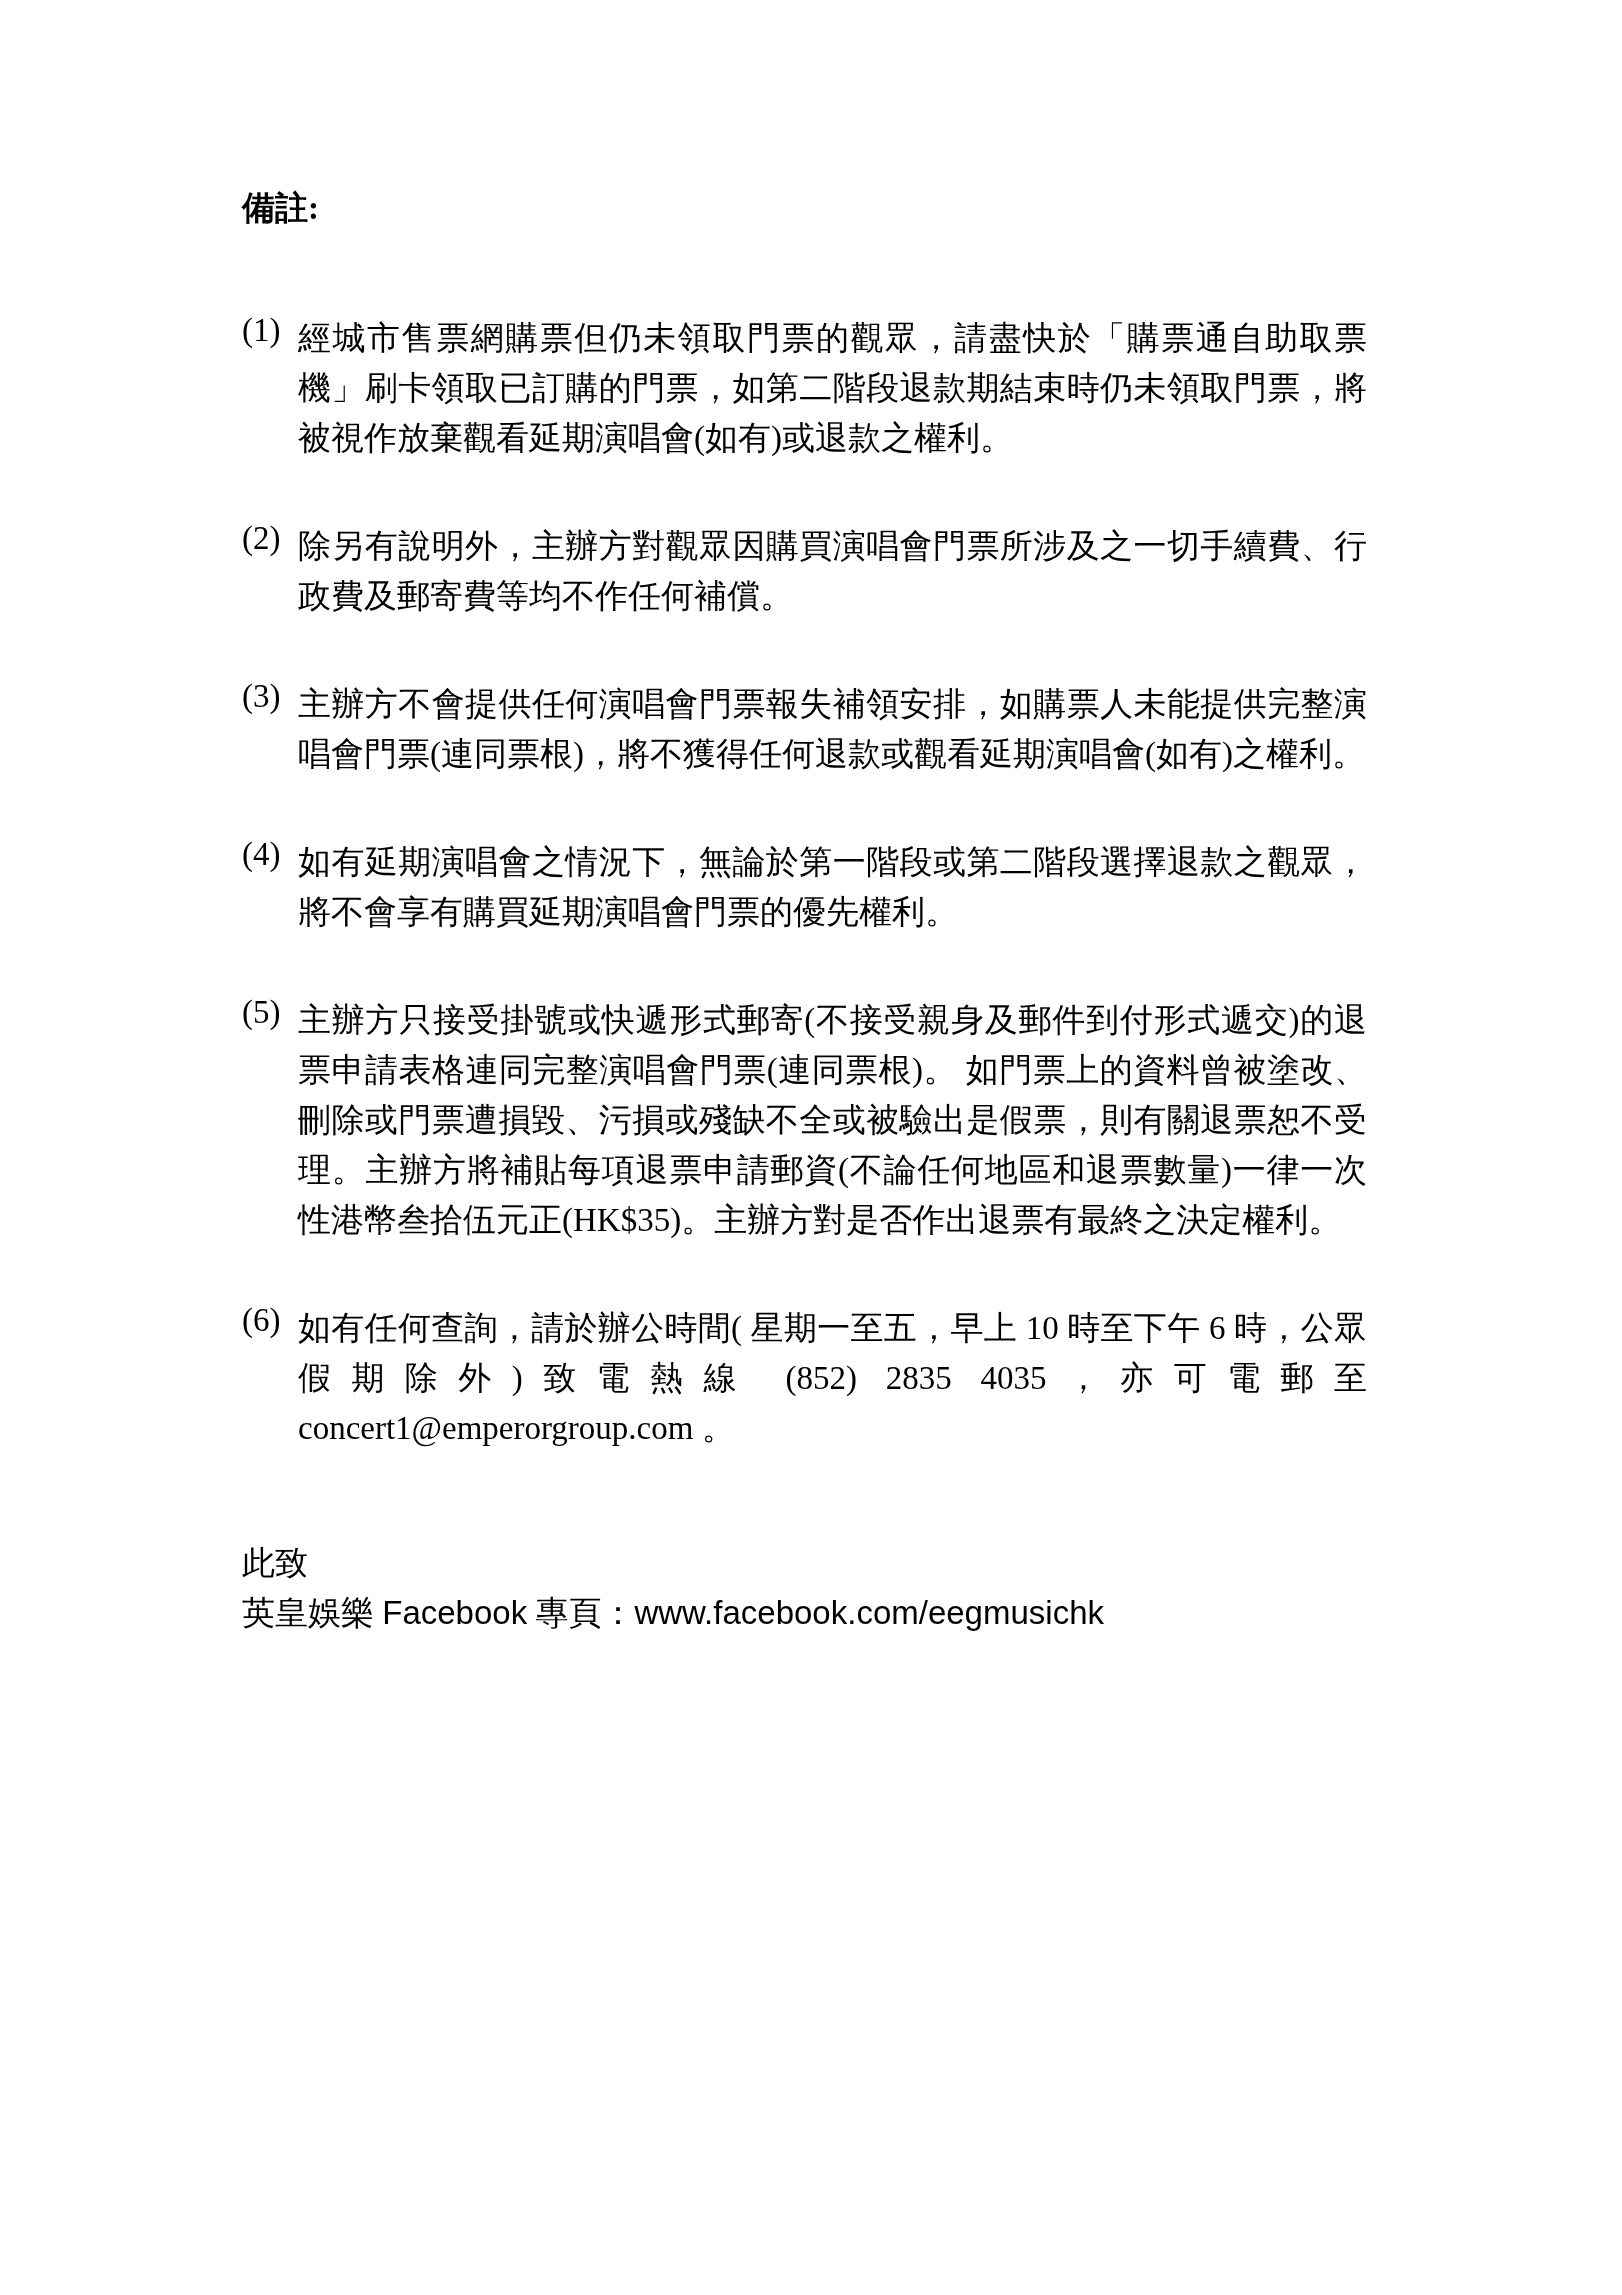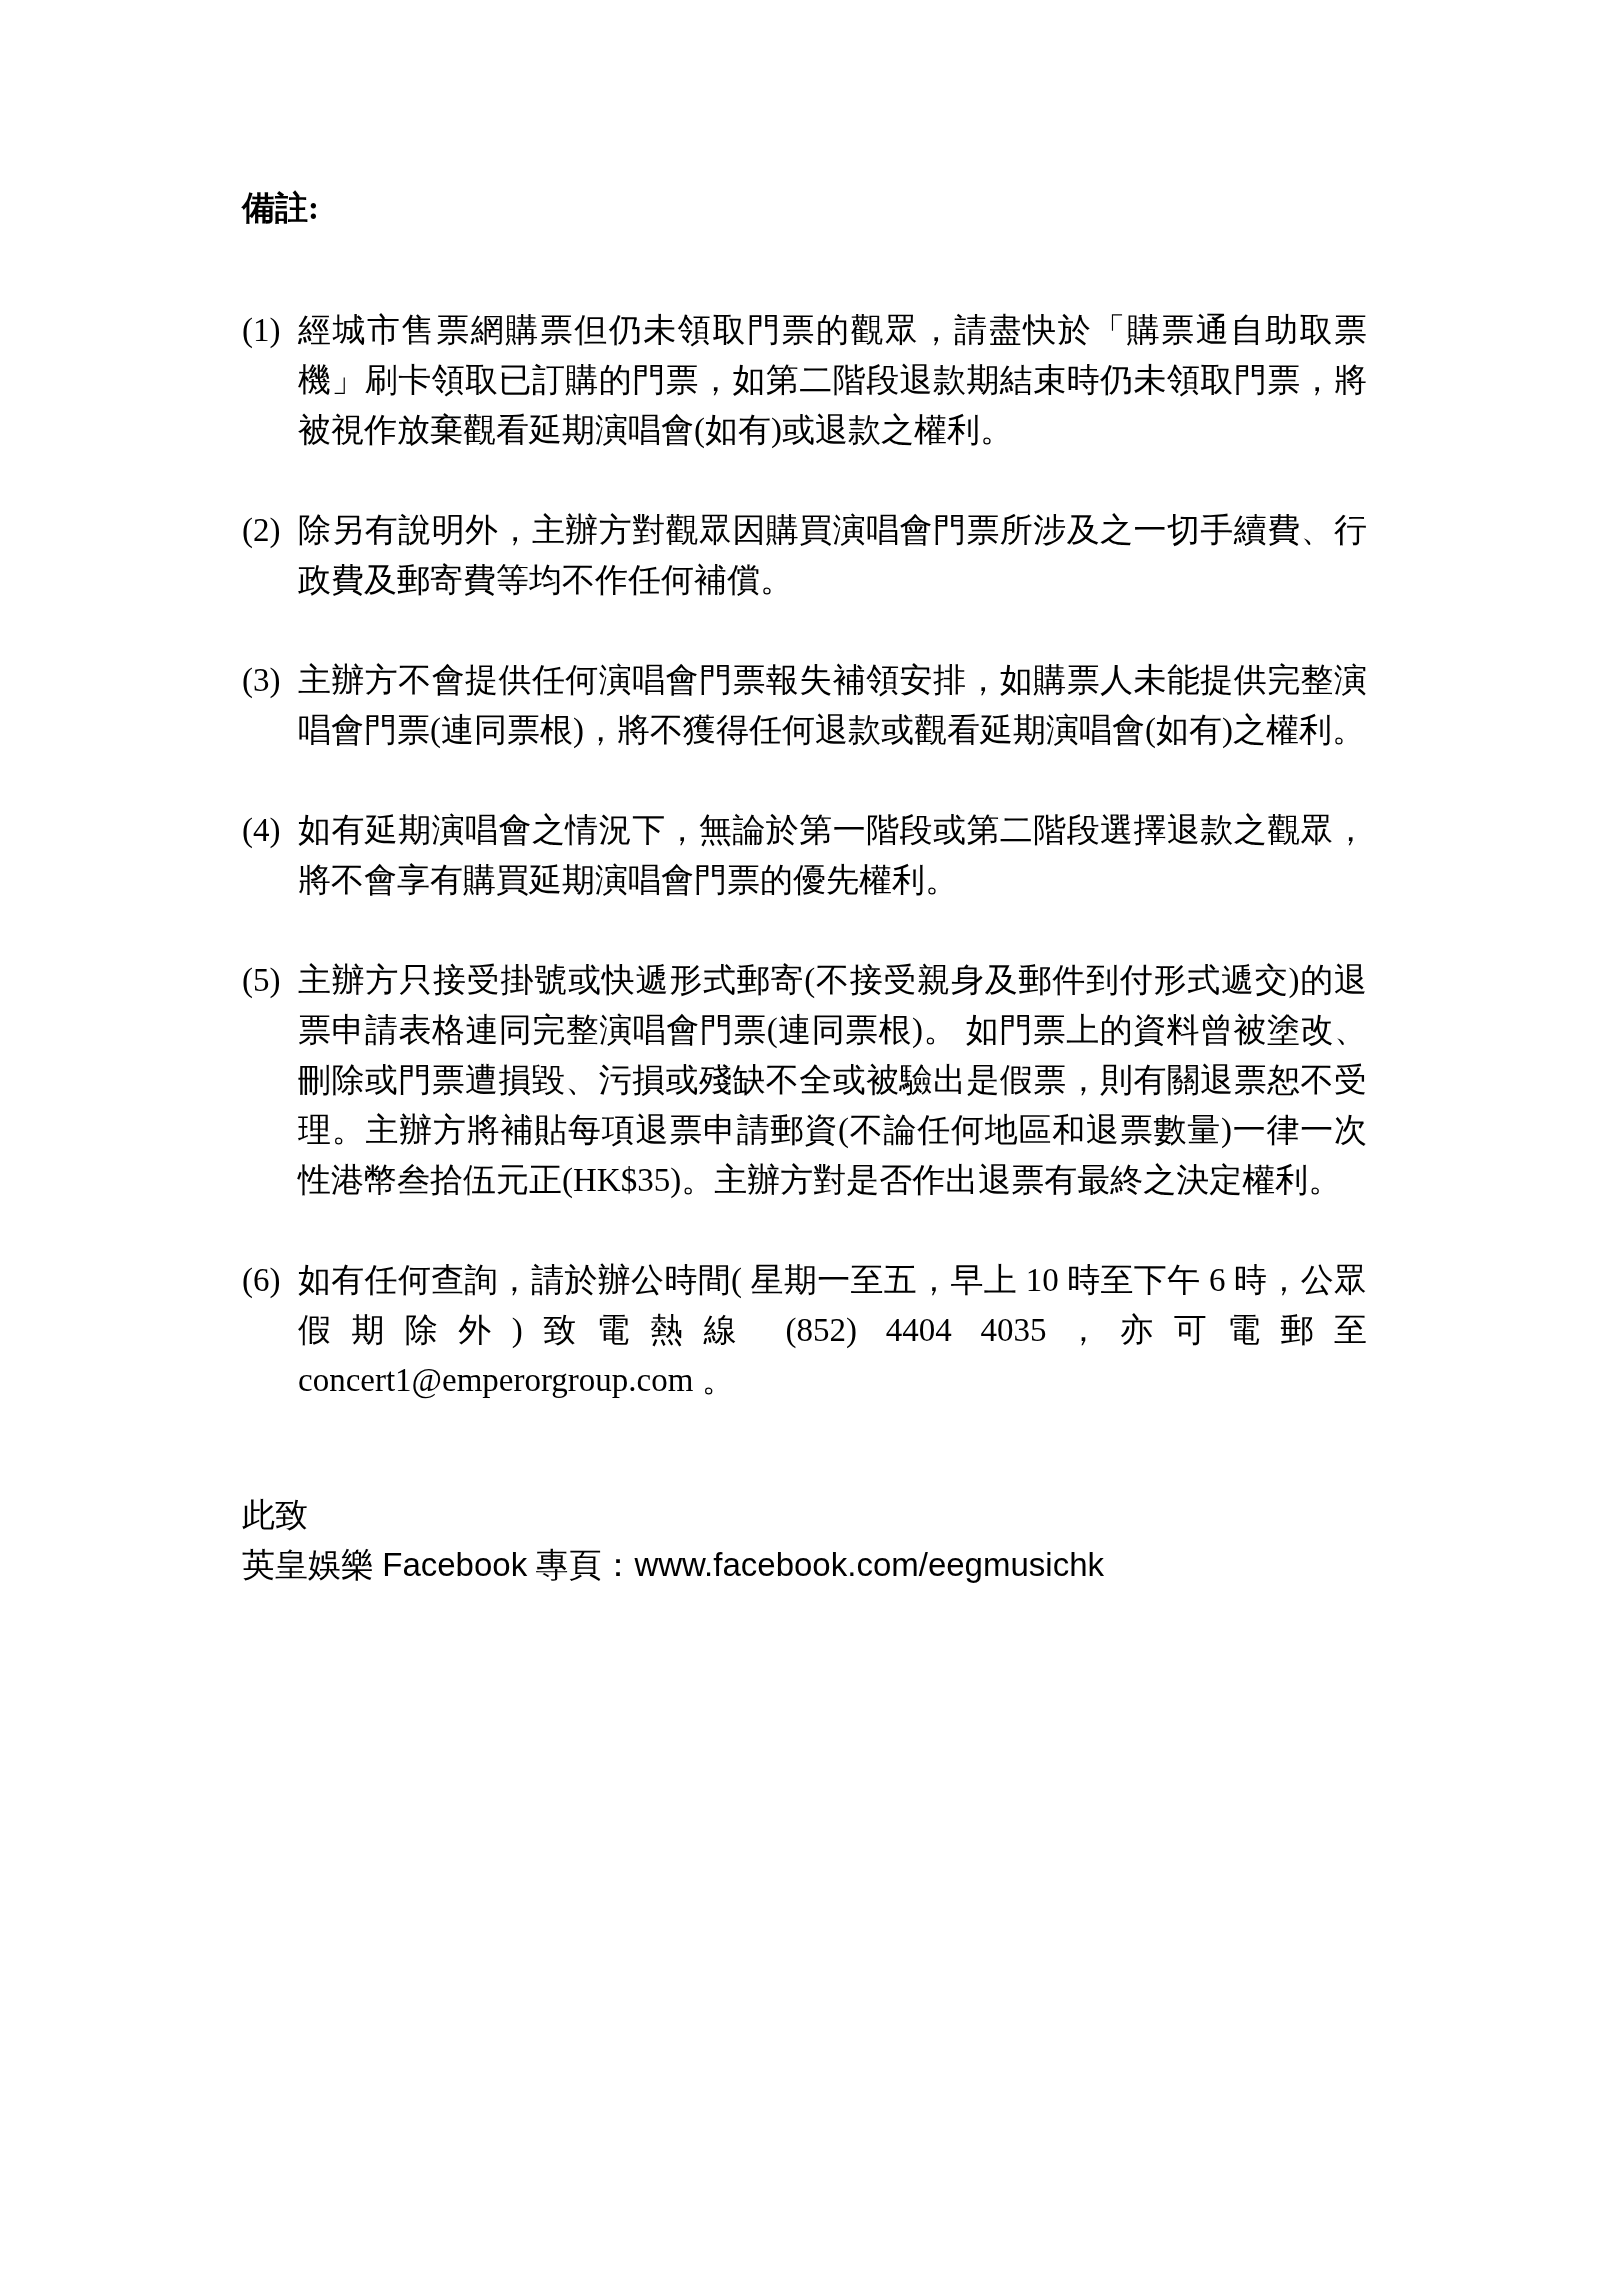--- a/index.html
+++ b/index.html
@@ -33,20 +33,21 @@
     display: flex;
     align-items: flex-start;
     margin: 0 0 50px 0;
   }
   .note-num {
     flex: 0 0 56px;
   }
   .note-text {
     flex: 1 1 auto;
     text-align: justify;
+    margin-top: 8px;
   }
   .closing-line {
     margin: 85px 0 0 0;
   }
   .organizer-line {
     margin: 50px 0 0 0;
   }
   .date-line {
     margin: 0;
   }
@@ -86,21 +87,21 @@
     <li class="note">
       <span class="note-num">(4)</span>
       <span class="note-text">如有延期演唱會之情況下，無論於第一階段或第二階段選擇退款之觀眾，將不會享有購買延期演唱會門票的優先權利。</span>
     </li>
     <li class="note">
       <span class="note-num">(5)</span>
       <span class="note-text">主辦方只接受掛號或快遞形式郵寄(不接受親身及郵件到付形式遞交)的退票申請表格連同完整演唱會門票(連同票根)。 如門票上的資料曾被塗改、刪除或門票遭損毀、污損或殘缺不全或被驗出是假票，則有關退票恕不受理。主辦方將補貼每項退票申請郵資(不論任何地區和退票數量)一律一次性港幣叁拾伍元正(HK$35)。主辦方對是否作出退票有最終之決定權利。</span>
     </li>
     <li class="note">
       <span class="note-num">(6)</span>
-      <span class="note-text">如有任何查詢，請於辦公時間( 星期一至五，早上 10 時至下午 6 時，公眾假期除外)致電熱線 (852) 4404 4035，亦可電郵至 concert1@emperorgroup.com 。</span>
+      <span class="note-text">如有任何查詢，請於辦公時間( 星期一至五，早上 10 時至下午 6 時，公眾假期除外)致電熱線 (852) 2835 4035，亦可電郵至 concert1@emperorgroup.com 。</span>
     </li>
   </ol>
 
   <p class="closing-line">此致</p>
 
 
 
 
   <p class="facebook-line"><span>英皇娛樂 </span><span class="sans">Facebook</span><span> 專頁：</span><span class="sans">www.facebook.com/eegmusichk</span></p>
 

